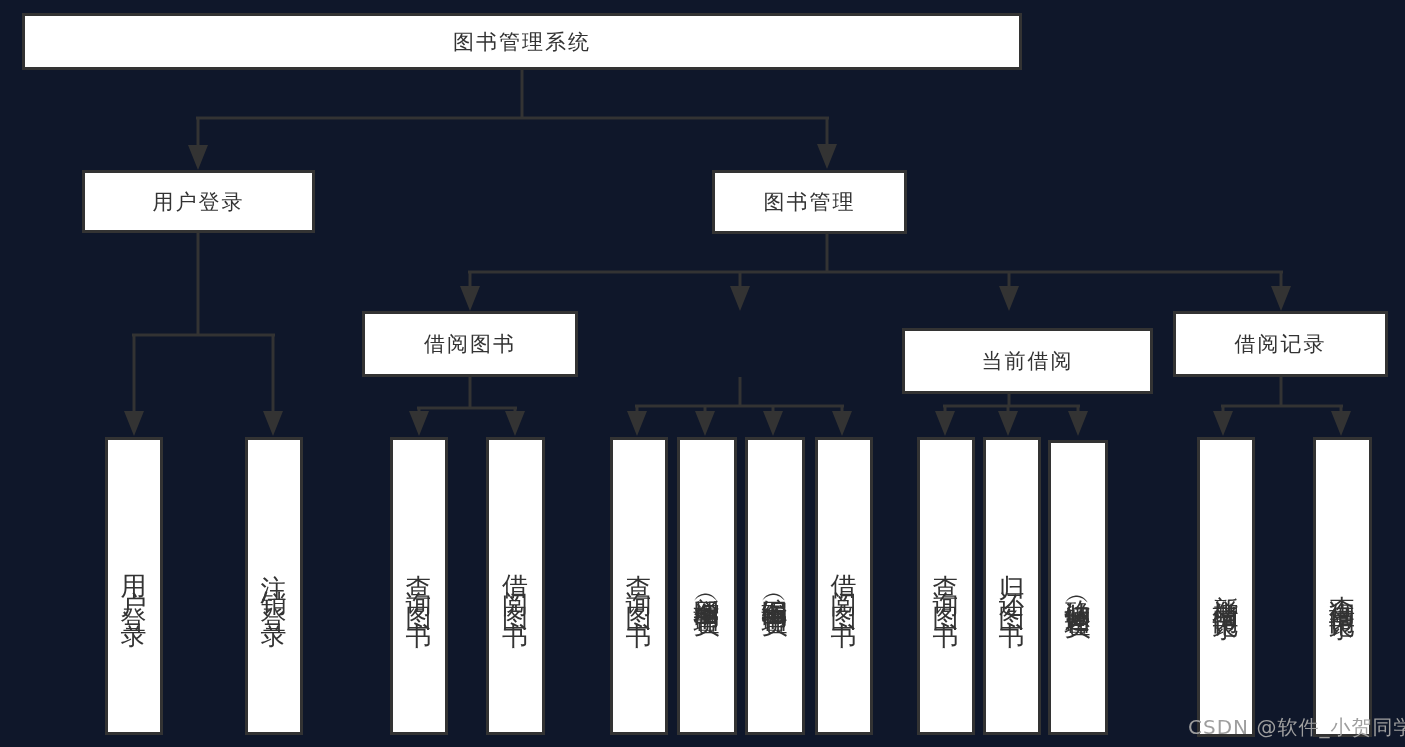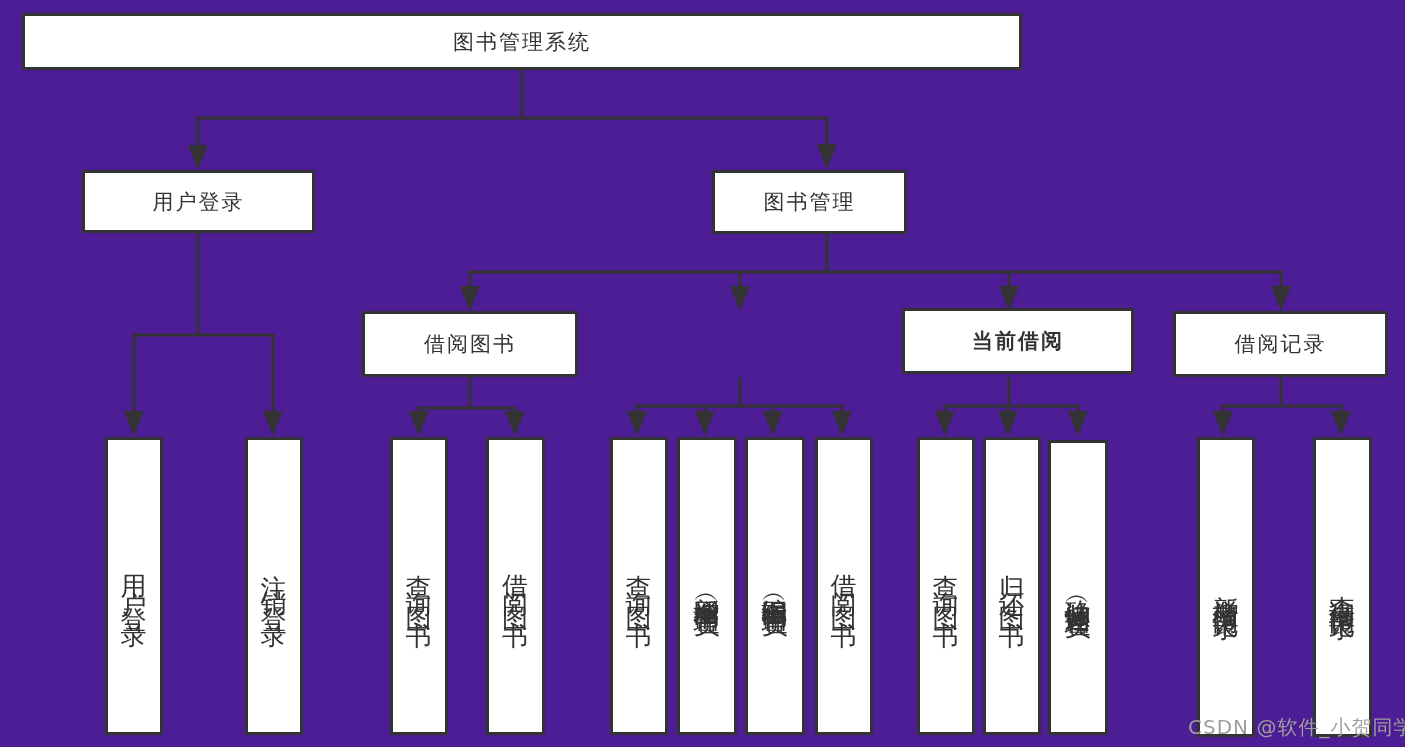--- a/index.html
+++ b/index.html
@@ -8,21 +8,21 @@
     background: #ffffff;
     width: 1405px;
     height: 747px;
     overflow: hidden;
     font-family: "DejaVu Sans", sans-serif;
   }
   #canvas {
     position: relative;
     width: 1405px;
     height: 747px;
-    background: #4c1d95;
+    background: #0f172a;
   }
   #connectors {
     position: absolute;
     left: 0;
     top: 0;
     pointer-events: none;
   }
   .box {
     position: absolute;
     box-sizing: border-box;
@@ -110,21 +110,21 @@
   <div class="box" style="left:82px; top:170px; width:233px; height:63px;">
     <span class="h-label">用户登录</span>
   </div>
   <div class="box" style="left:712px; top:170px; width:195px; height:64px;">
     <span class="h-label">图书管理</span>
   </div>
 
   <div class="box" style="left:362px; top:311px; width:216px; height:66px;">
     <span class="h-label">借阅图书</span>
   </div>
-  <div class="box" style="left:902px; top:308px; width:232px; height:66px;font-weight:bold;">
+  <div class="box" style="left:902px; top:328px; width:251px; height:66px;">
     <span class="h-label">当前借阅</span>
   </div>
   <div class="box" style="left:1173px; top:311px; width:215px; height:66px;">
     <span class="h-label">借阅记录</span>
   </div>
 
   <div class="box leaf ls-wide" style="left:105px; top:437px; width:58px; height:298px;">用户登录</div>
   <div class="box leaf ls-wide" style="left:245px; top:437px; width:58px; height:298px;">注销登录</div>
 
   <div class="box leaf ls-wide" style="left:390px; top:437px; width:58px; height:298px;">查询图书</div>

